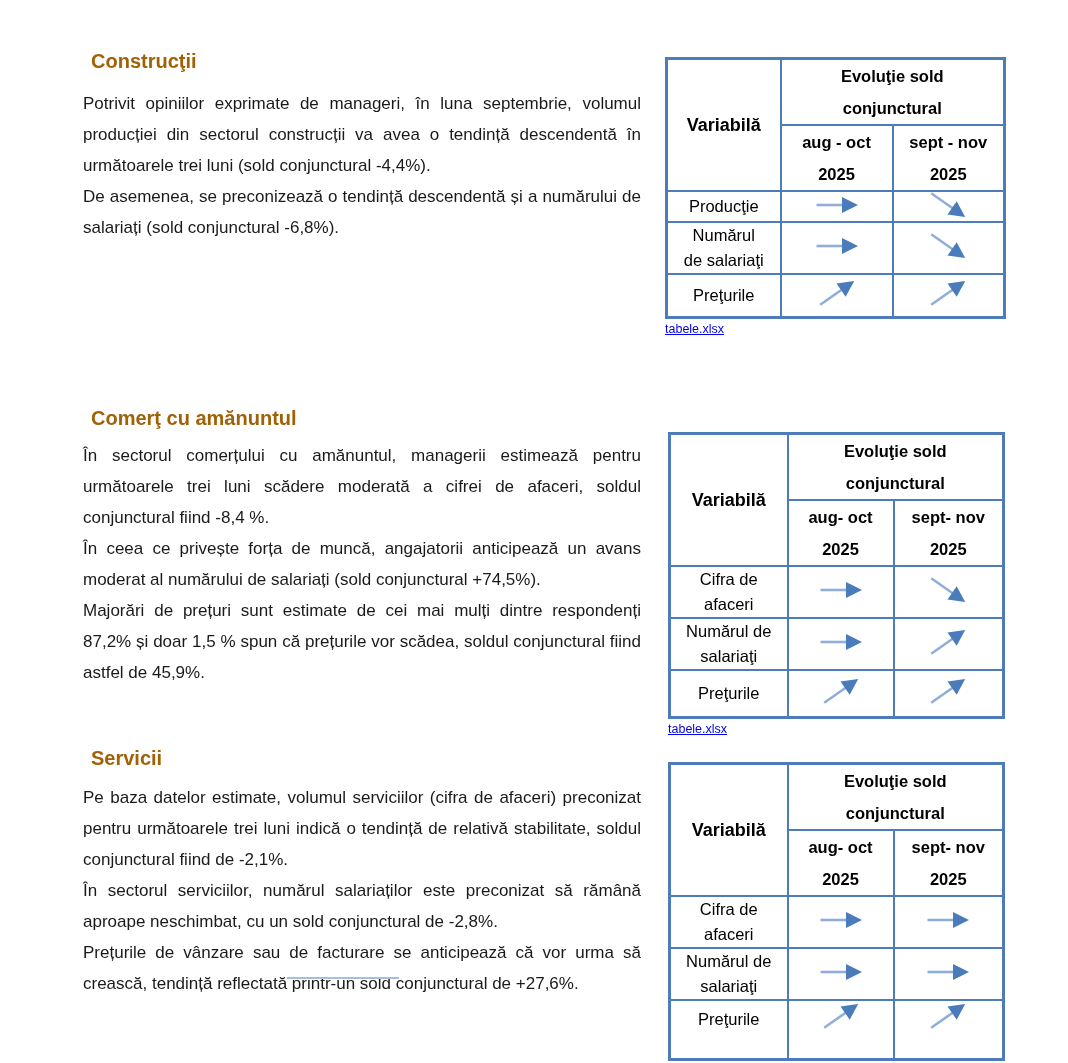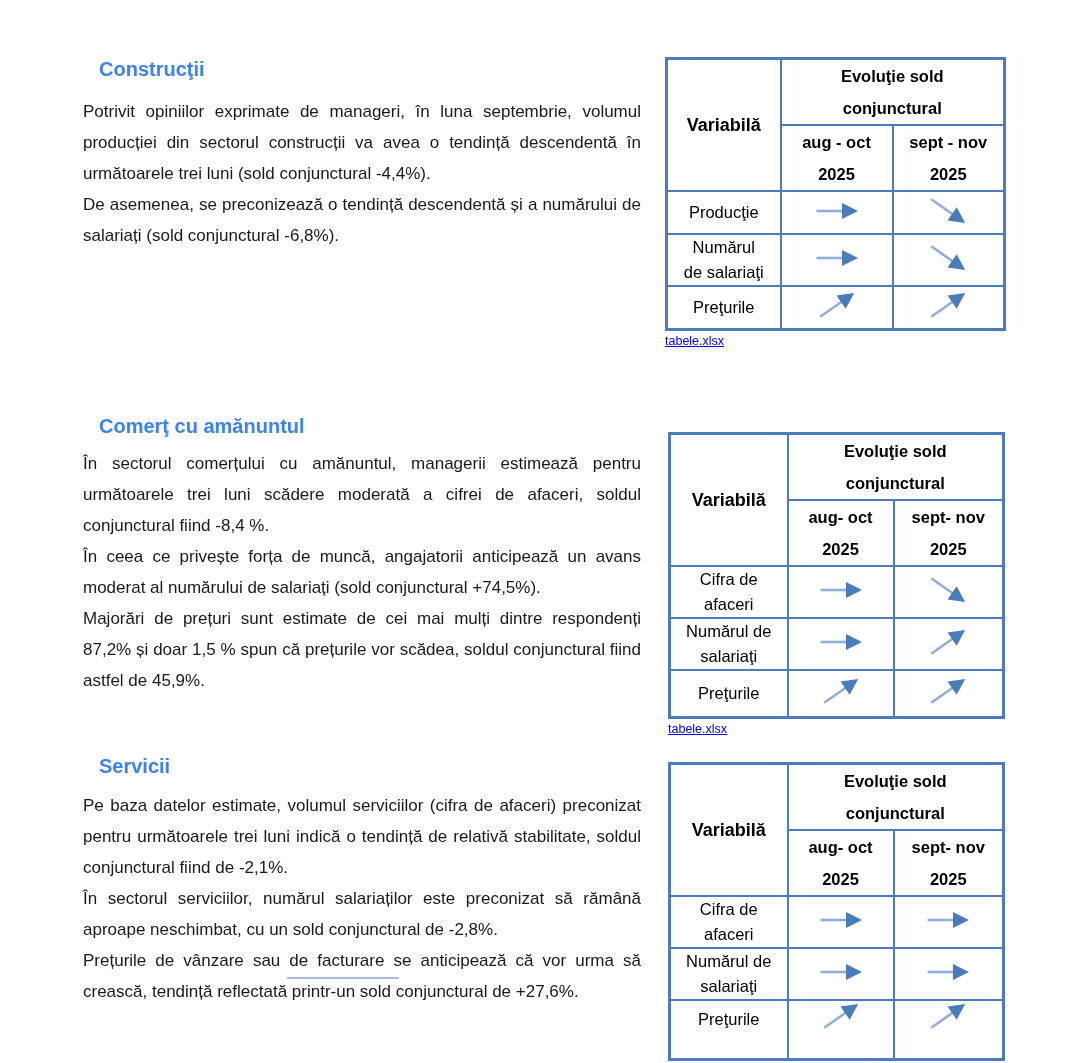--- a/index.html
+++ b/index.html
@@ -8,21 +8,21 @@
     --arrow-shaft:#8fafd8;
     --link:#0000ee;
     --txt:#1a1a1a;
   }
   html,body{margin:0;padding:0;background:#ffffff;}
   .page{
     position:relative;width:1068px;height:1063px;background:#ffffff;
     font-family:"Liberation Sans",sans-serif;color:var(--txt);overflow:hidden;
   }
   .text-col{position:absolute;left:83px;width:558px;}
-  .text-col h2{font-size:20px;line-height:26px;font-weight:bold;color:#3b82f6;margin:16px;}
+  .text-col h2{font-size:20px;line-height:26px;font-weight:bold;color:#a16207;margin:8px;}
   .text-col p{font-size:17px;line-height:31px;margin:0;text-align:justify;}
   .sec1{top:40px;} .sec1 h2{margin-bottom:14px;}
   .sec2{top:397px;} .sec2 h2{margin-bottom:9px;}
   .sec3{top:737px;} .sec3 h2{margin-bottom:11px;}
 
   .table-col{position:absolute;}
   .tcol1{left:665px;top:57px;width:338px;}
   .tcol2{left:668px;top:432px;width:335px;}
   .tcol3{left:668px;top:762px;width:335px;}
 
@@ -70,21 +70,21 @@
         <td class="var-h" rowspan="2">Variabilă</td>
         <td class="evo-h" colspan="2">Evoluţie sold
 conjunctural</td>
       </tr>
       <tr style="height:63px">
         <td class="per-h">aug - oct
 2025</td>
         <td class="per-h">sept - nov
 2025</td>
       </tr>
-      <tr style="height:43px">
+      <tr style="height:31px">
         <td class="lbl">Producţie</td>
         <td class="arr"><span class="arrow arrow-right"><svg width="44" height="20" viewBox="0 0 44 20">
                   <line x1="1.5" y1="10" x2="29" y2="10" stroke="#8fafd8" stroke-width="2.6"></line>
                   <polygon points="27,2 43,10 27,18" fill="#4a7cbb"></polygon>
                 </svg></span></td>
         <td class="arr"><span class="arrow arrow-down-right"><svg width="44" height="20" viewBox="0 0 44 20">
                   <line x1="1.5" y1="10" x2="29" y2="10" stroke="#8fafd8" stroke-width="2.6"></line>
                   <polygon points="27,2 43,10 27,18" fill="#4a7cbb"></polygon>
                 </svg></span></td>
       </tr>

